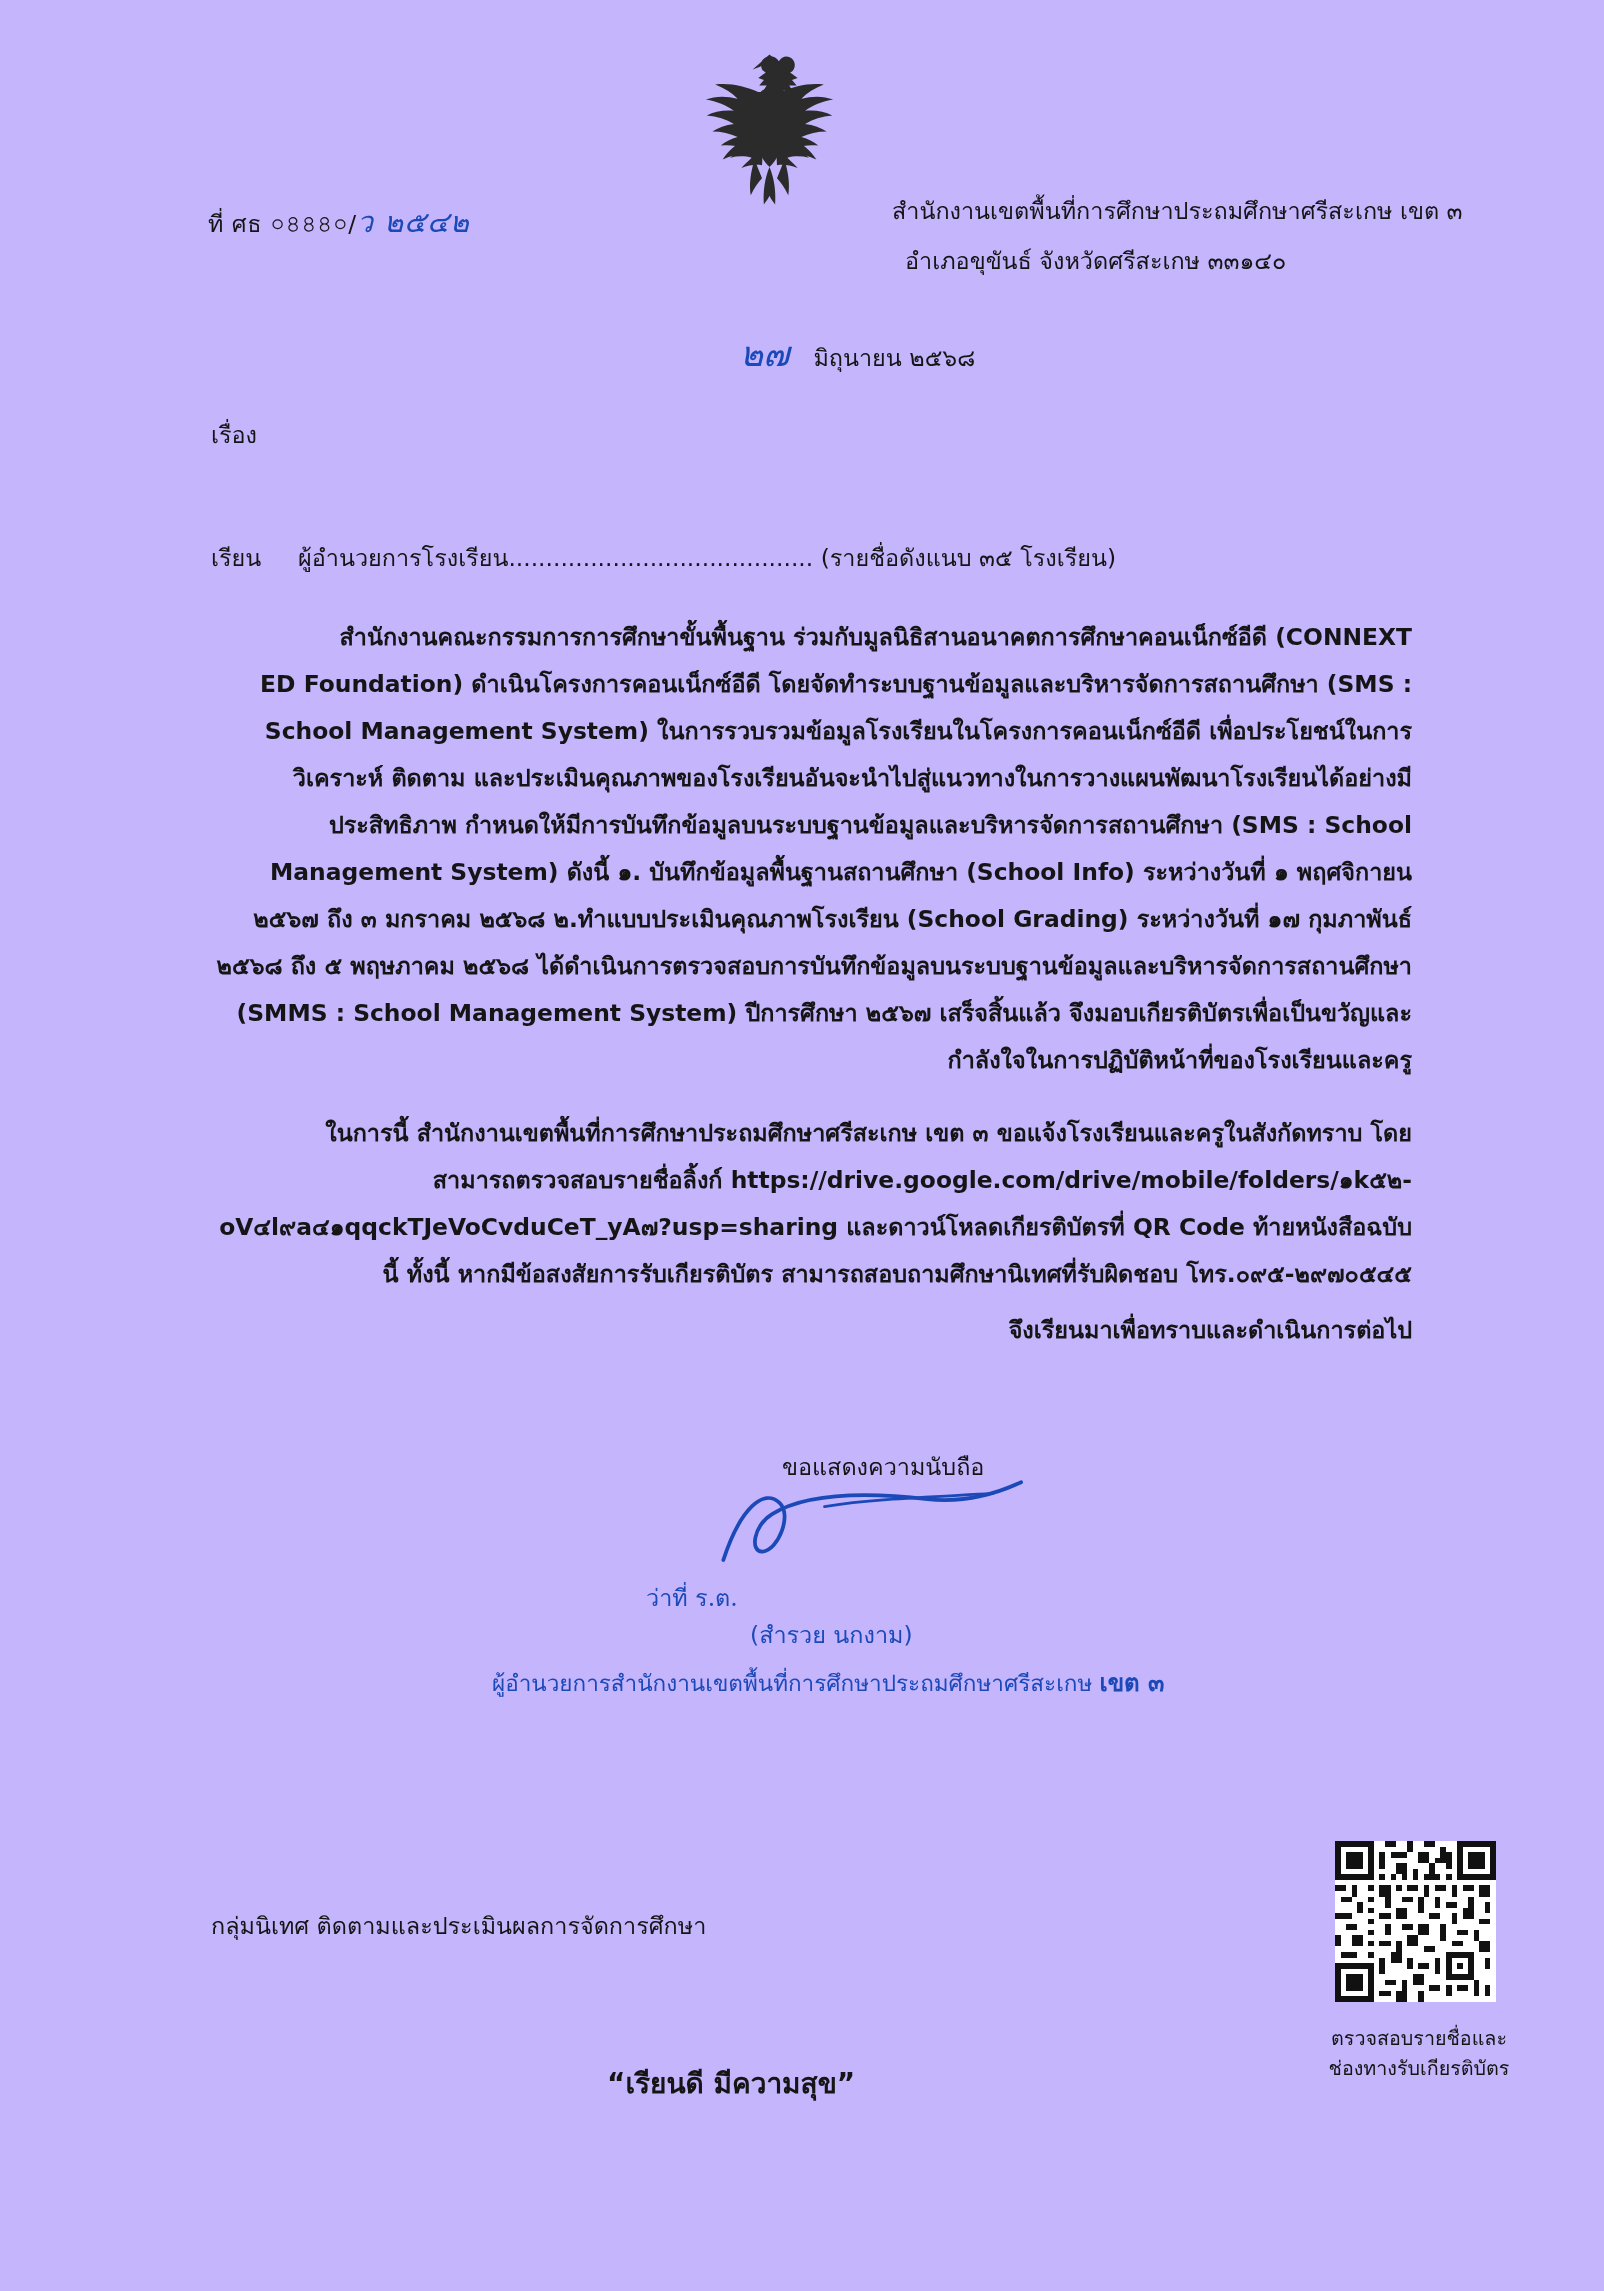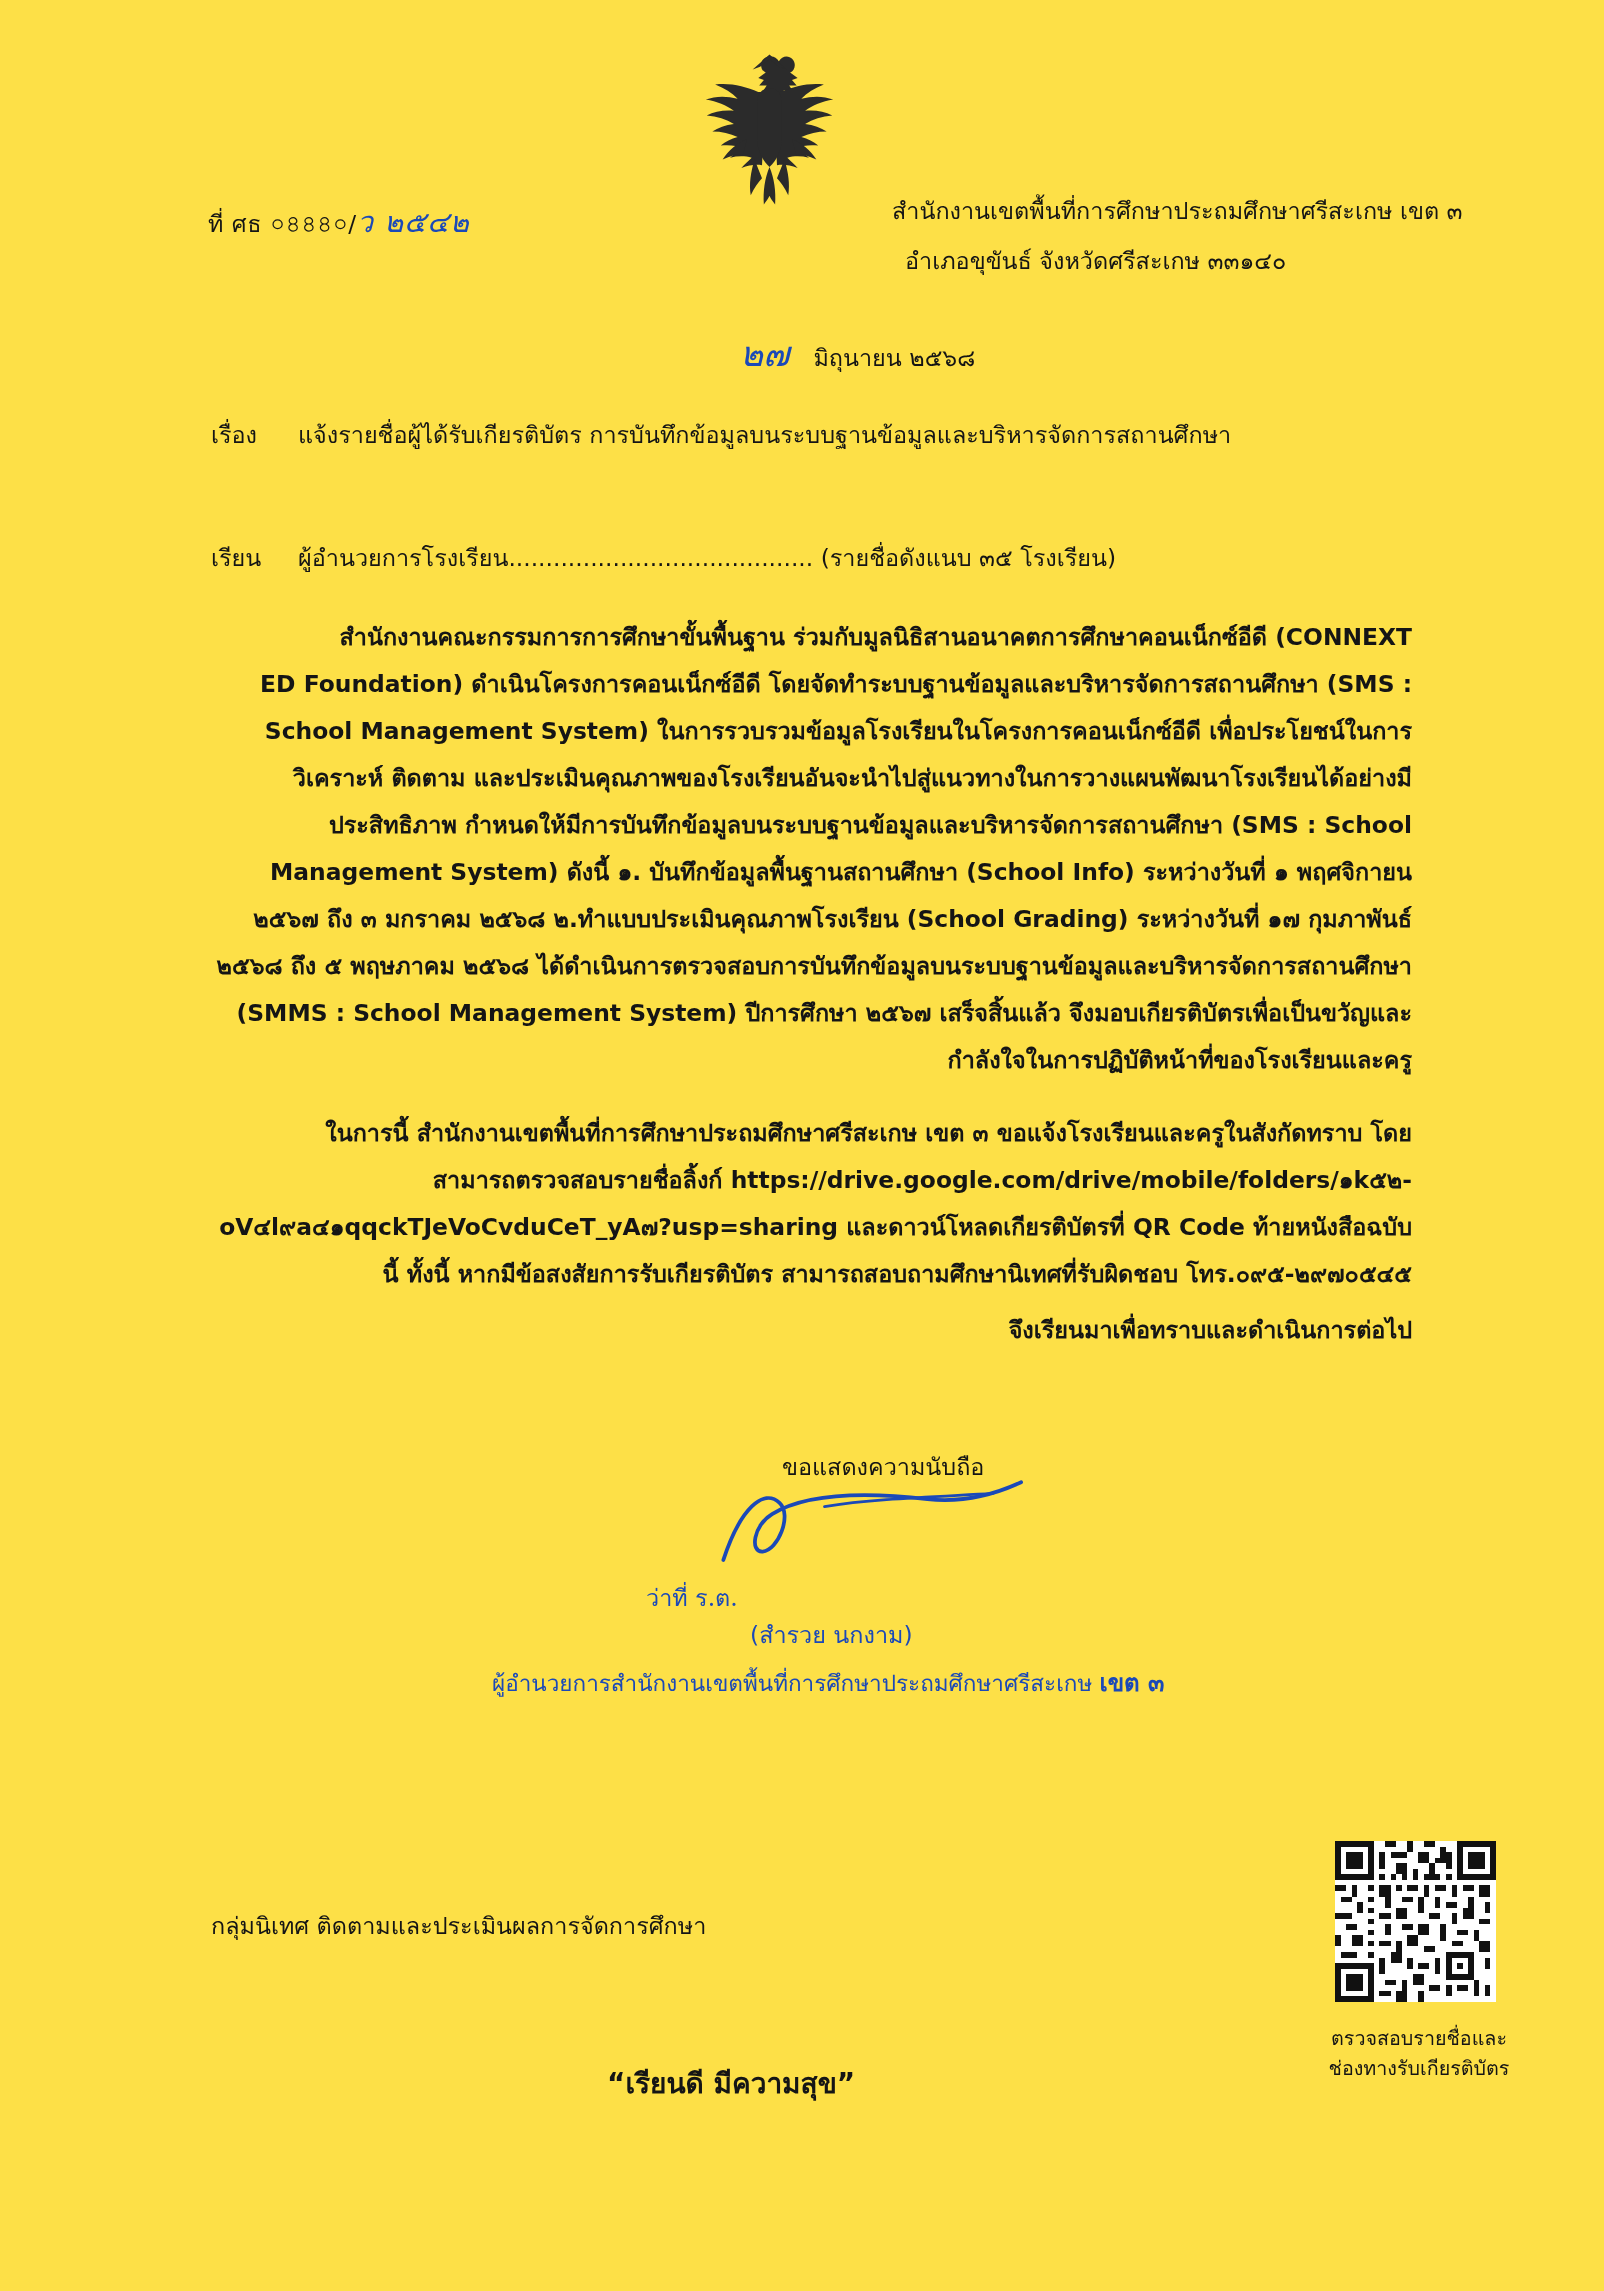--- a/index.html
+++ b/index.html
@@ -12,21 +12,21 @@
     height: 2292px;
     position: relative;
     font-family: "DejaVu Sans", "Liberation Sans", sans-serif;
     color: #151515;
     overflow: hidden;
   }
 
   .page {
     position: absolute;
     inset: 0;
-    background: #fde047;
+    background: #c4b5fd;
   }
 
   
   .emblem {
     position: absolute;
     left: 685px;
     top: 49px;
     width: 169px;
     height: 164px;
   }
@@ -222,21 +222,20 @@
   </div>
 
   <div class="office-line1">สำนักงานเขตพื้นที่การศึกษาประถมศึกษาศรีสะเกษ เขต ๓</div>
   <div class="office-line2">อำเภอขุขันธ์  จังหวัดศรีสะเกษ ๓๓๑๔๐</div>
 
   <div class="date-line">
     <span class="date-day">๒๗</span><span>มิถุนายน  ๒๕๖๘</span>
   </div>
 
   <div class="lbl" id="subject-label">เรื่อง</div>
-  <div class="lbl" id="subject-line1">แจ้งรายชื่อผู้ได้รับเกียรติบัตร การบันทึกข้อมูลบนระบบฐานข้อมูลและบริหารจัดการสถานศึกษา</div>
 
   <div class="lbl" id="to-label">เรียน</div>
   <div class="lbl" id="to-line">ผู้อำนวยการโรงเรียน......................................... (รายชื่อดังแนบ ๓๕ โรงเรียน)</div>
 
   <div class="body-text" id="para-1"><span class="indent"></span><span>สำนักงานคณะกรรมการการศึกษาขั้นพื้นฐาน ร่วมกับมูลนิธิสานอนาคตการศึกษาคอนเน็กซ์อีดี (CONNEXT ED Foundation) ดำเนินโครงการคอนเน็กซ์อีดี โดยจัดทำระบบฐานข้อมูลและบริหารจัดการสถานศึกษา (SMS : School Management System) ในการรวบรวมข้อมูลโรงเรียนในโครงการคอนเน็กซ์อีดี เพื่อประโยชน์ในการวิเคราะห์ ติดตาม และประเมินคุณภาพของโรงเรียนอันจะนำไปสู่แนวทางในการวางแผนพัฒนาโรงเรียนได้อย่างมีประสิทธิภาพ กำหนดให้มีการบันทึกข้อมูลบนระบบฐานข้อมูลและบริหารจัดการสถานศึกษา (SMS : School Management System) ดังนี้ ๑. บันทึกข้อมูลพื้นฐานสถานศึกษา (School Info) ระหว่างวันที่ ๑ พฤศจิกายน ๒๕๖๗ ถึง ๓ มกราคม ๒๕๖๘ ๒.ทำแบบประเมินคุณภาพโรงเรียน (School Grading) ระหว่างวันที่ ๑๗ กุมภาพันธ์ ๒๕๖๘ ถึง ๕ พฤษภาคม ๒๕๖๘ ได้ดำเนินการตรวจสอบการบันทึกข้อมูลบนระบบฐานข้อมูลและบริหารจัดการสถานศึกษา (SMMS : School Management System) ปีการศึกษา ๒๕๖๗  เสร็จสิ้นแล้ว จึงมอบเกียรติบัตรเพื่อเป็นขวัญและกำลังใจในการปฏิบัติหน้าที่ของโรงเรียนและครู</span></div>
 
   <div class="body-text" id="para-2"><span class="indent"></span><span>ในการนี้ สำนักงานเขตพื้นที่การศึกษาประถมศึกษาศรีสะเกษ เขต ๓  ขอแจ้งโรงเรียนและครูในสังกัดทราบ โดยสามารถตรวจสอบรายชื่อลิ้งก์ https://drive.google.com/drive/mobile/folders/๑k๕๒-oV๔l๙a๔๑qqckTJeVoCvduCeT_yA๗?usp=sharing และดาวน์โหลดเกียรติบัตรที่ QR Code ท้ายหนังสือฉบับนี้ ทั้งนี้ หากมีข้อสงสัยการรับเกียรติบัตร สามารถสอบถามศึกษานิเทศที่รับผิดชอบ โทร.๐๙๕-๒๙๗๐๕๔๕</span></div>
 
   <div class="body-text" id="para-3"><span class="indent"></span><span>จึงเรียนมาเพื่อทราบและดำเนินการต่อไป</span></div>
 

